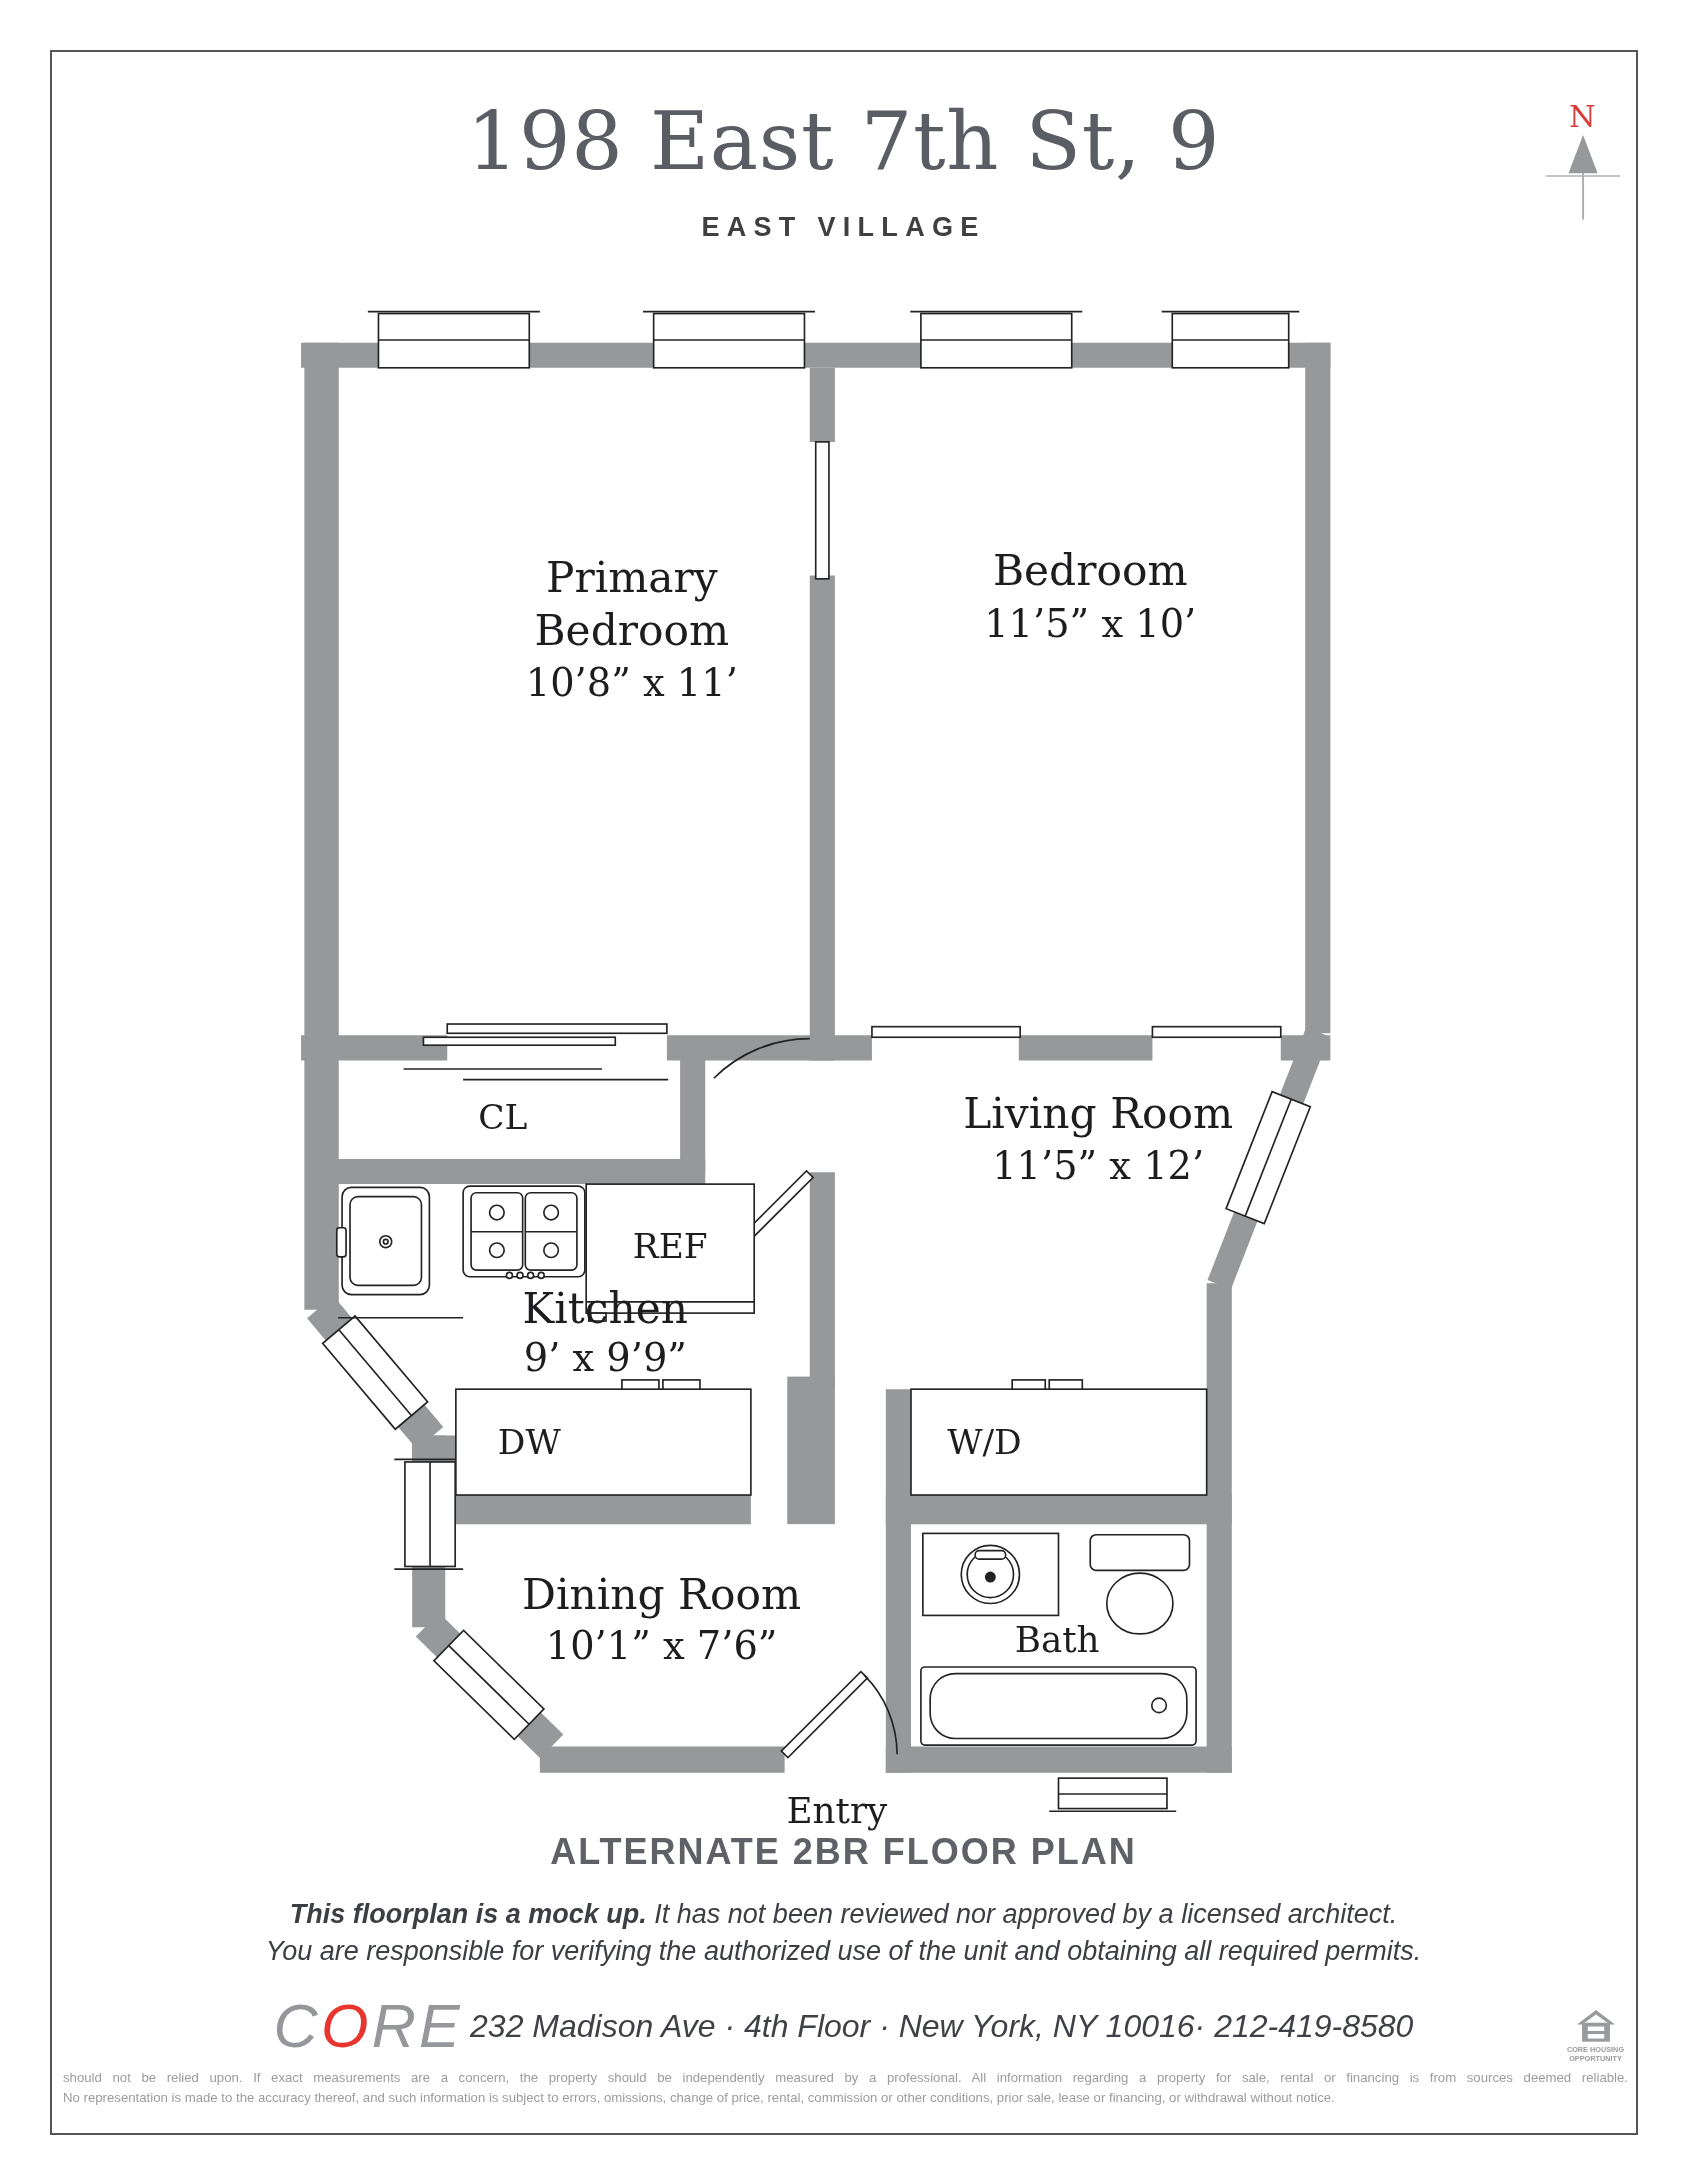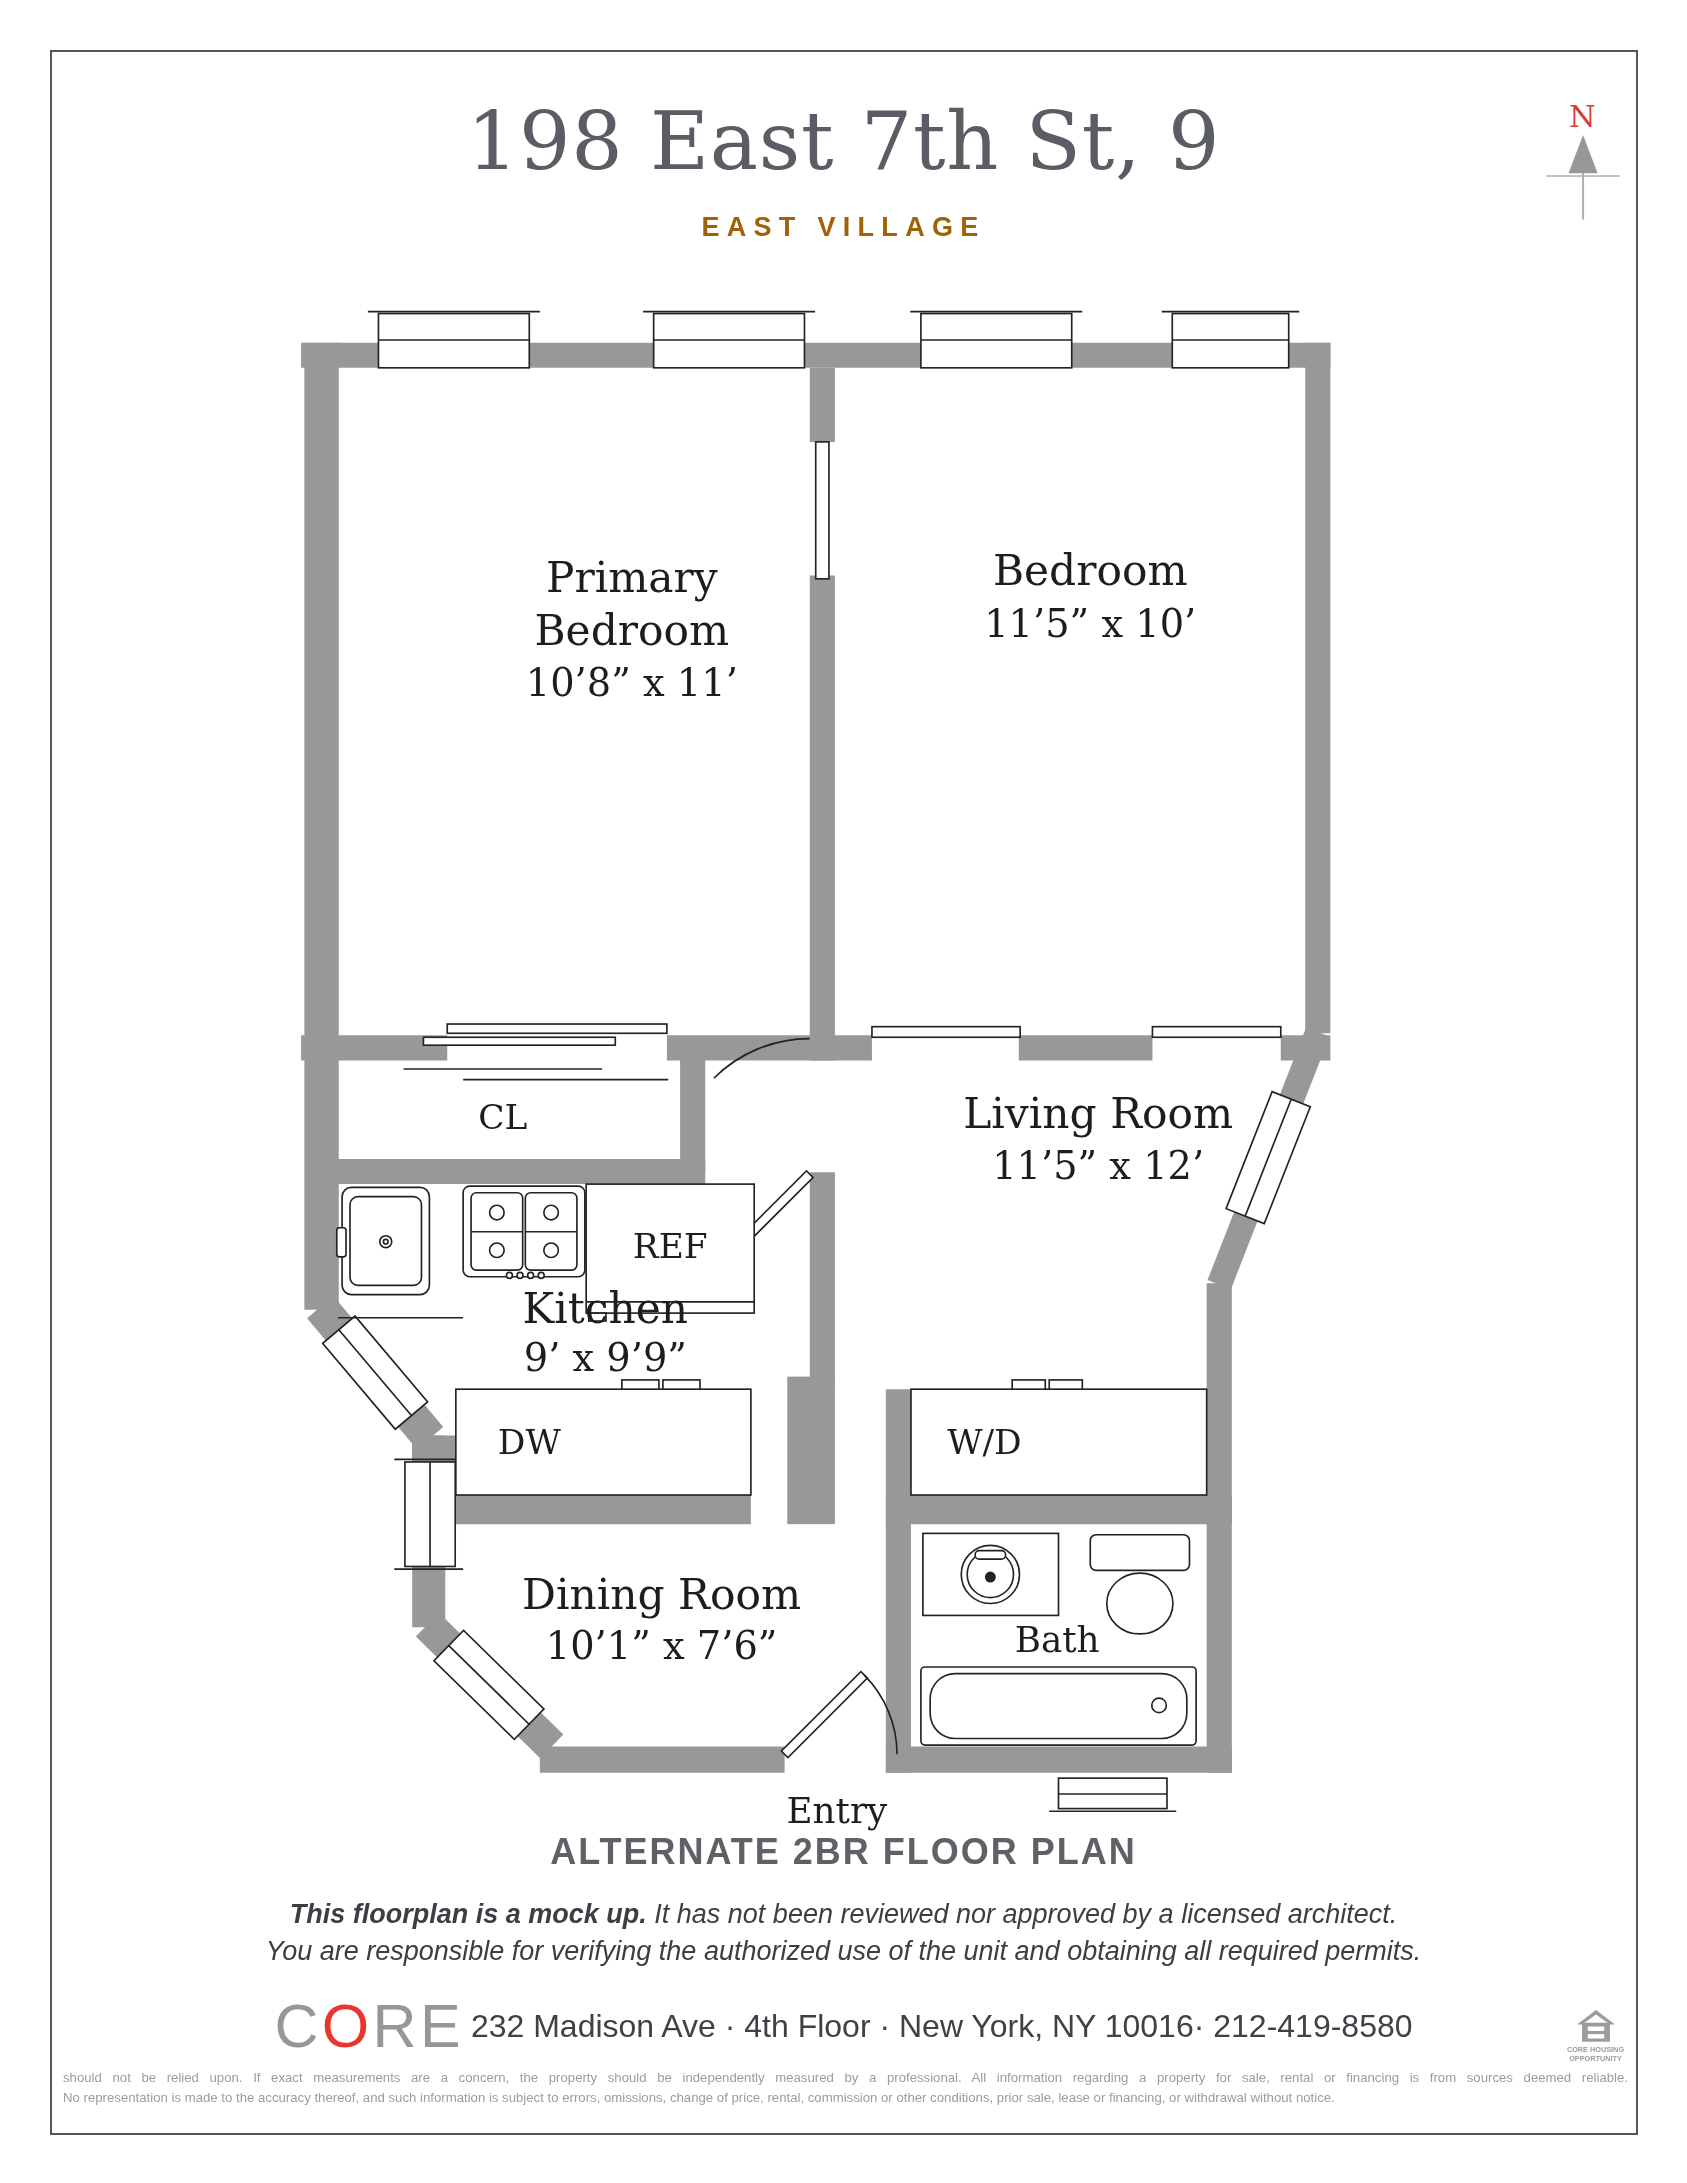--- a/index.html
+++ b/index.html
@@ -3,31 +3,31 @@
 <meta charset="utf-8">
 <style>
   html,body{margin:0;padding:0;background:#fff;}
   .page{position:relative;width:1687px;height:2183px;background:#ffffff;overflow:hidden;
         font-family:"Liberation Sans",sans-serif;}
   .frame{position:absolute;left:50px;top:50px;width:1584px;height:2081px;border:2.6px solid #53555b;}
   .hdr-title{position:absolute;left:0;right:0;top:94px;text-align:center;
              font-family:"DejaVu Serif","Liberation Serif",serif;font-size:81px;color:#5b5d64;
              letter-spacing:0.7px;}
   .hdr-sub{position:absolute;left:0;right:0;top:212px;text-align:center;
-           font-weight:bold;font-size:27px;letter-spacing:7.3px;color:#a16207;}
+           font-weight:bold;font-size:27px;letter-spacing:7.3px;color:#404040;}
   svg.plan{position:absolute;left:0;top:0;}
   .room-label{font-family:"DejaVu Serif","Liberation Serif",serif;fill:#1d1d1f;}
   .f64{font-size:64px;} .f58{font-size:58px;} .f52{font-size:52px;} .f54{font-size:54px;}
   .plan-title{position:absolute;left:0;right:0;top:1831px;text-align:center;font-weight:bold;
               font-size:36px;letter-spacing:2px;color:#5f6166;}
   .disclaimer{position:absolute;left:0;right:0;top:1896px;text-align:center;color:#3c3e44;
               font-size:27px;line-height:1.38;font-style:italic;}
   .disclaimer b{font-weight:bold;}
   .brand-row{position:absolute;left:0;right:0;top:1999px;display:flex;justify-content:center;
-             align-items:flex-end;gap:7px;}
+             align-items:flex-end;gap:7px;font-style:italic;}
   .brand{font-size:61px;line-height:0.9;letter-spacing:3.3px;color:#96979b;font-weight:400;}
   .brand .o-red{color:#e8352e;}
   .brand-addr{font-size:32px;color:#3f4146;padding-bottom:9.3px;}
   .legal{position:absolute;left:63px;width:1565px;top:2068px;color:#9b9c9e;font-size:13.2px;
          line-height:1.55;}
   .legal .just{text-align:justify;text-align-last:justify;}
   .eho{position:absolute;left:1556px;top:2010px;width:79px;text-align:center;color:#9a9b9e;}
   .eho .txt{font-size:7.3px;font-weight:bold;letter-spacing:0px;line-height:1.15;margin-top:1.3px;}
 </style>
 </head>

